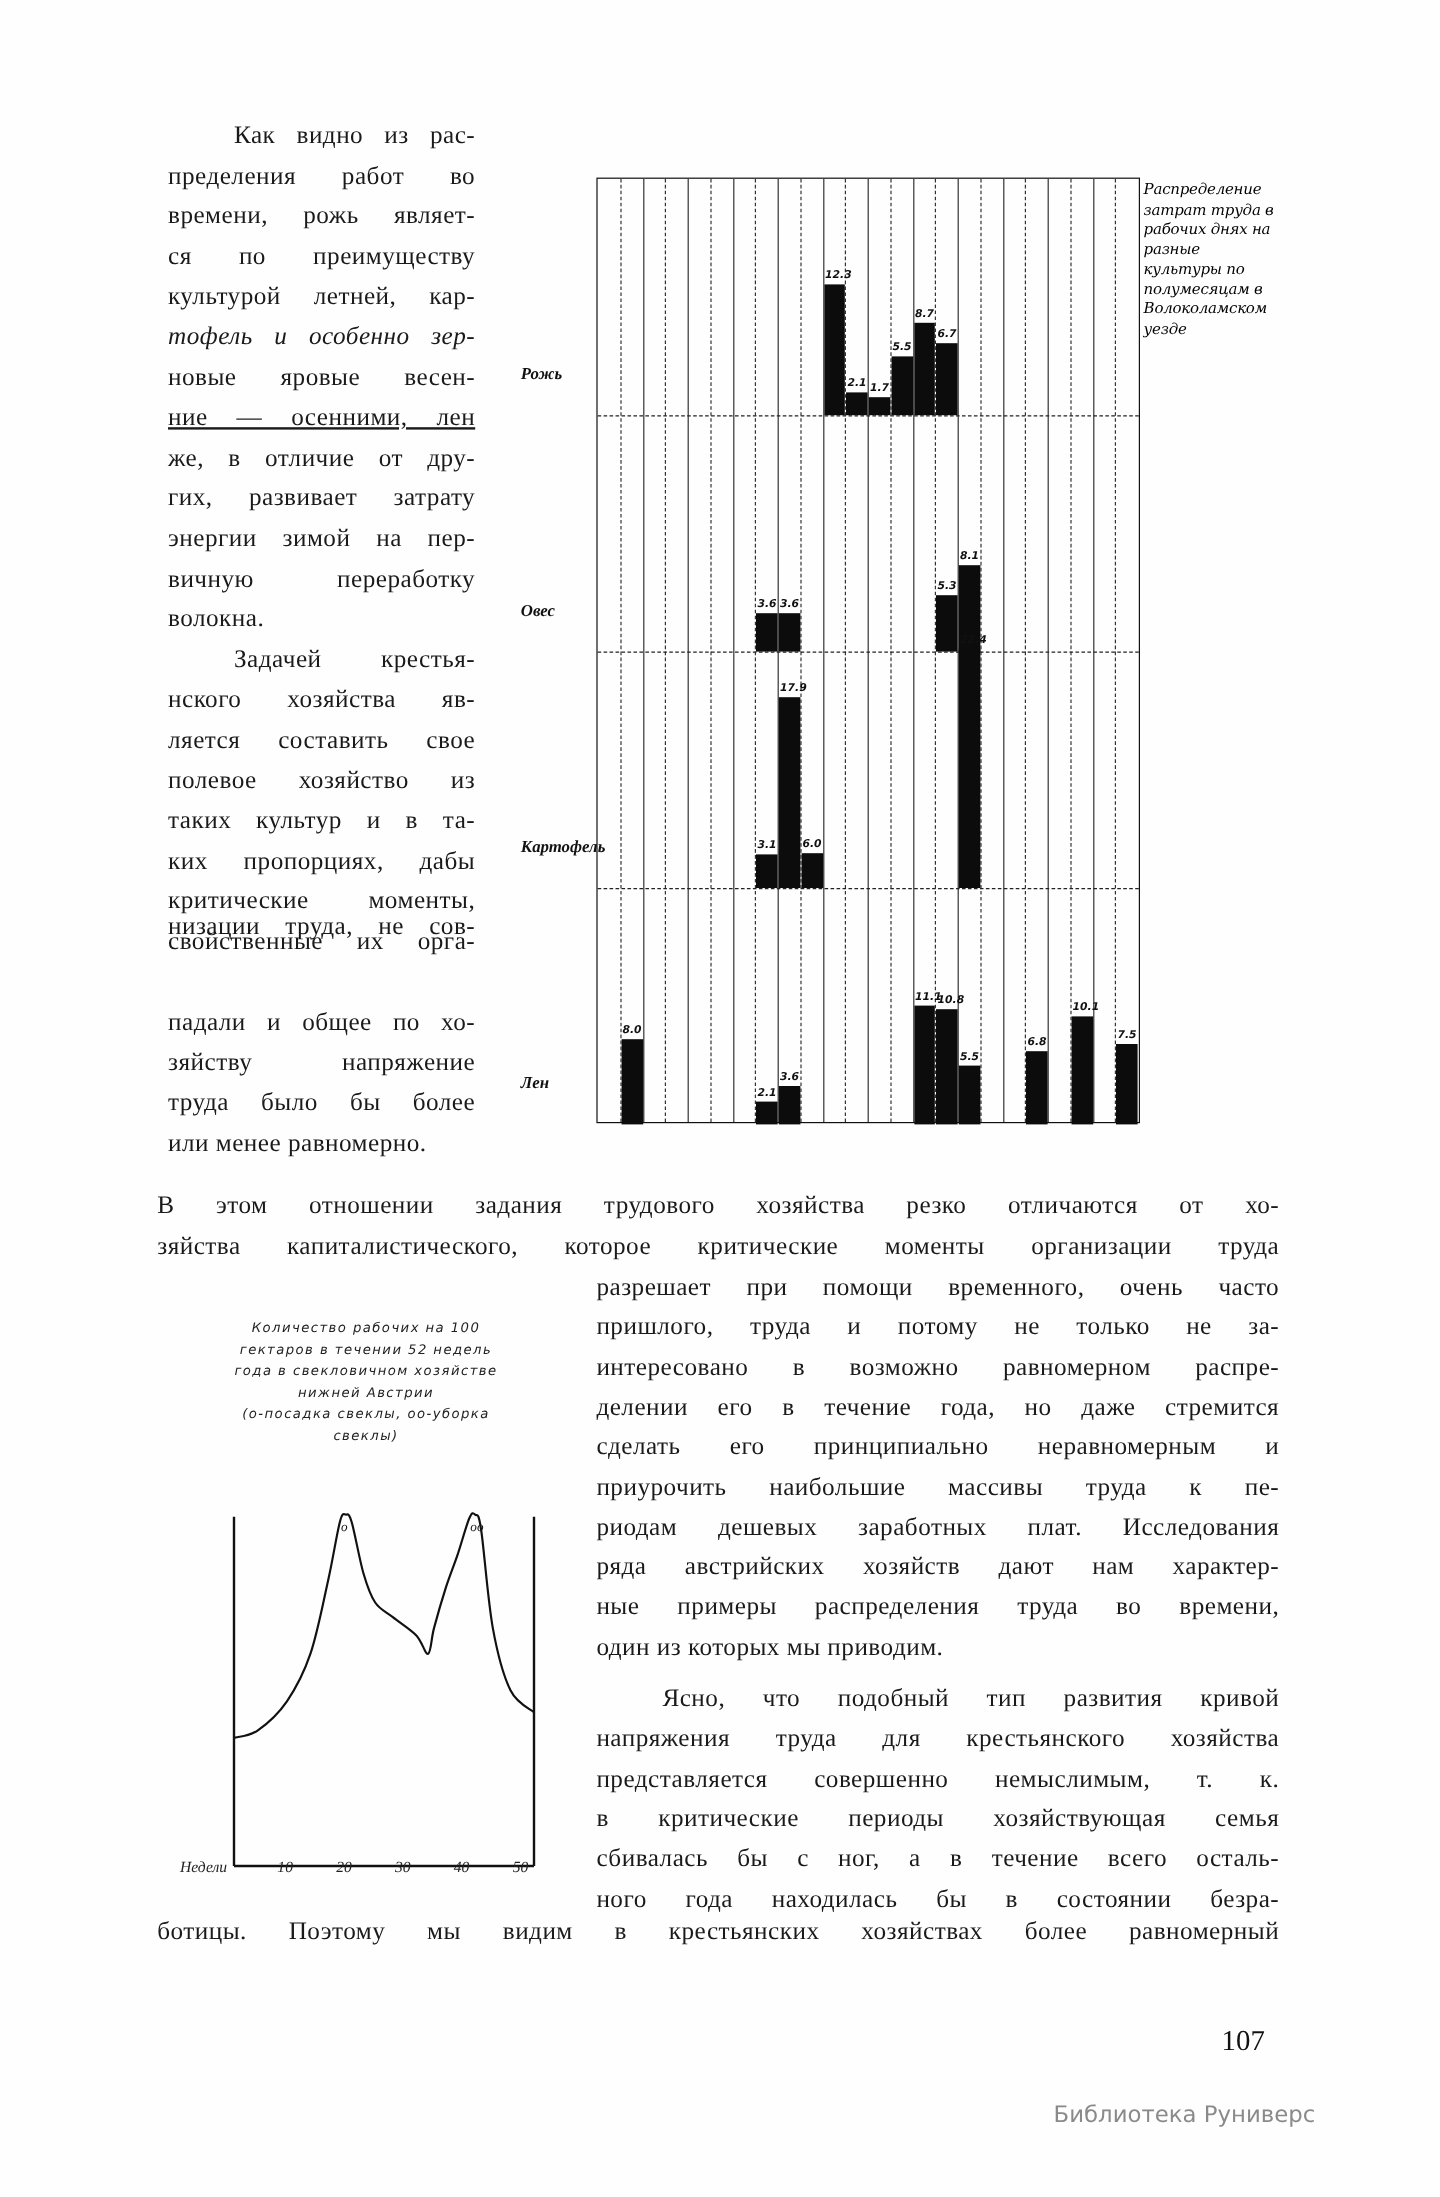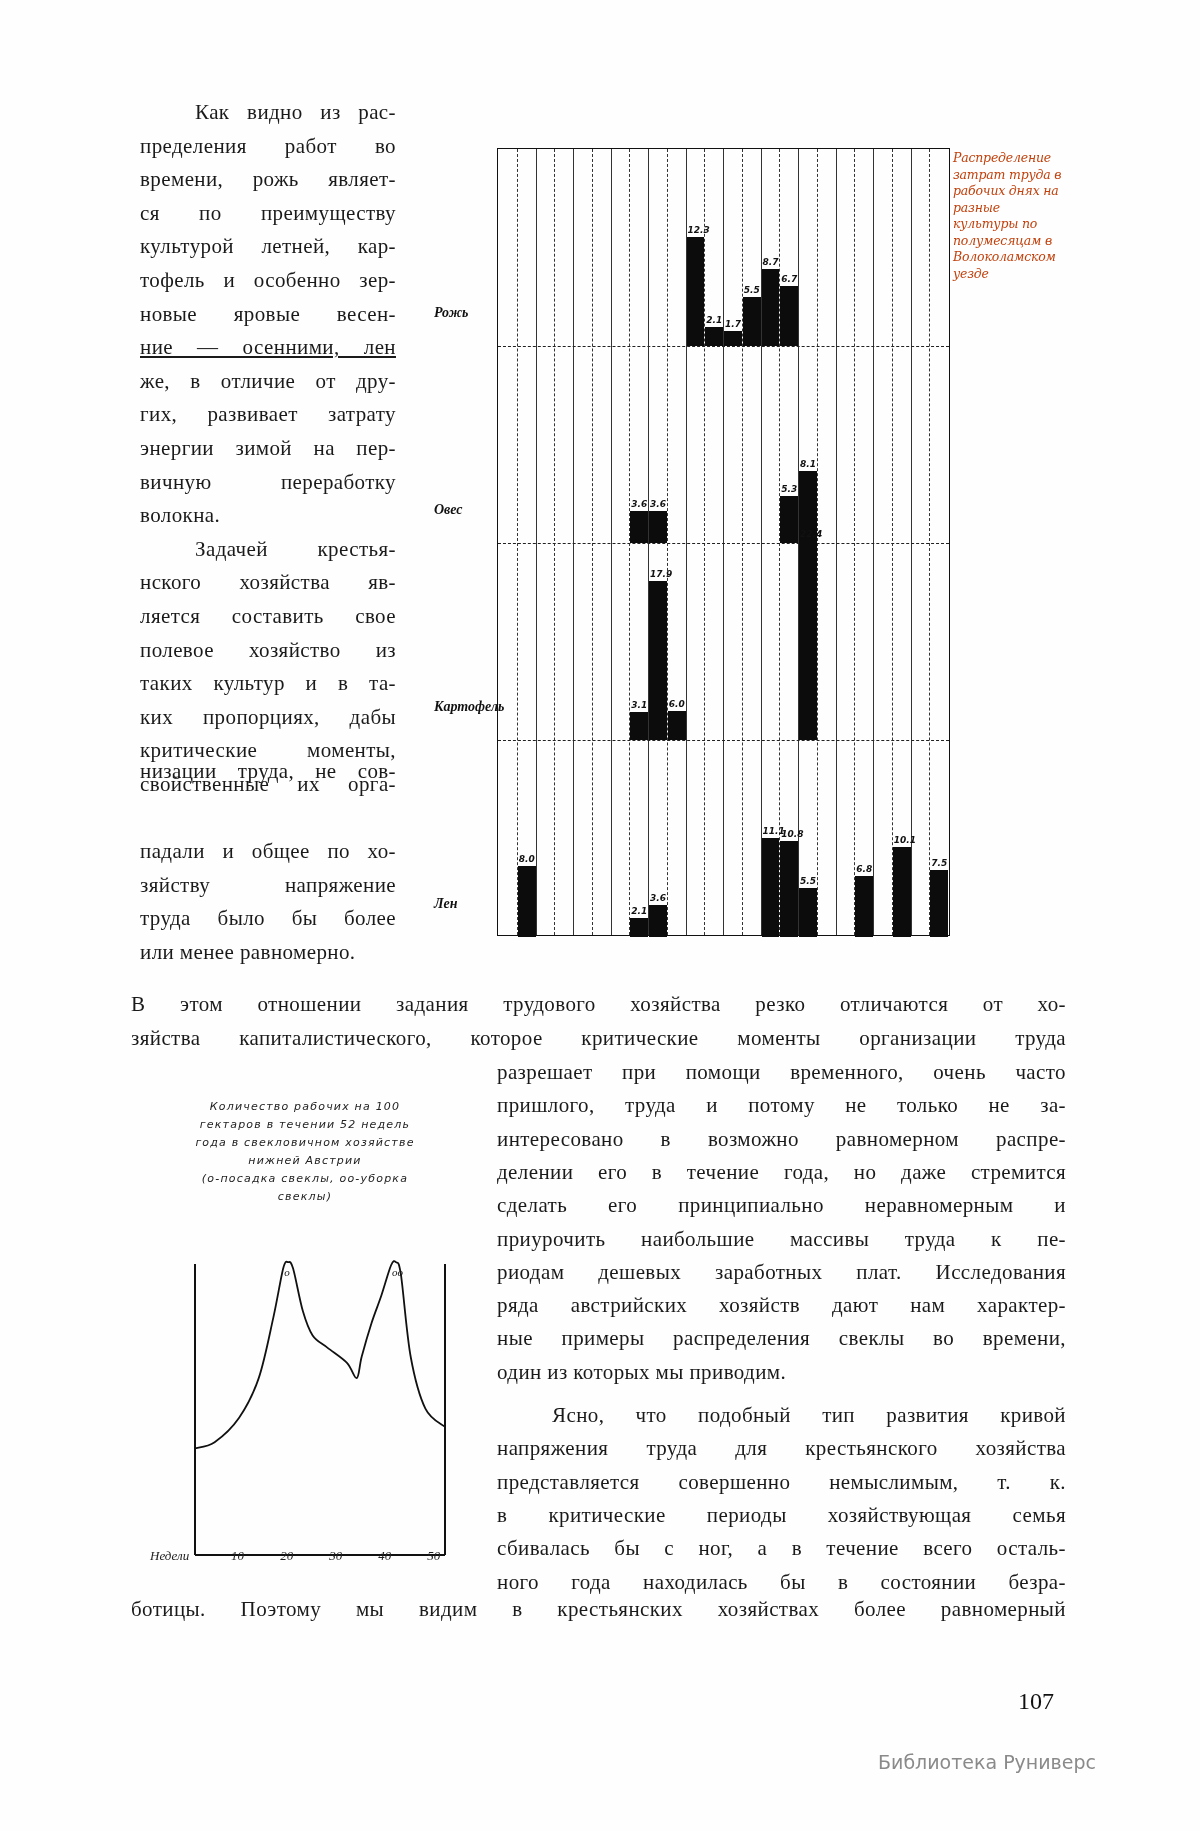--- a/index.html
+++ b/index.html
@@ -9,36 +9,36 @@
   .lcol{left:140px;width:256px;}
   .full{left:131px;width:935px;}
   .rcol{left:497px;width:569px;}
   
   #barchart{position:absolute;left:497px;top:148px;width:453px;height:788px;border:1.5px solid #111;box-sizing:border-box;}
   .vgrid{position:absolute;top:0;bottom:0;width:0;border-left:1px dashed #333;}
   .hsep{position:absolute;left:0;right:0;height:0;border-top:1.5px dashed #222;}
   .bar{position:absolute;background:#0c0c0c;}
   .blabel{position:absolute;font-size:9px;font-style:italic;font-weight:bold;color:#111;font-family:"DejaVu Sans",sans-serif;white-space:nowrap;}
   .rowlabel{position:absolute;font-size:14px;font-style:italic;font-weight:bold;color:#111;}
-  .hand{position:absolute;font-style:italic;font-size:13px;line-height:16.5px;color:#c2410c;font-family:"DejaVu Serif",serif;}
+  .hand{position:absolute;font-style:italic;font-size:13px;line-height:16.5px;color:#000000;font-family:"DejaVu Serif",serif;}
   .capline{position:absolute;font-family:"DejaVu Sans",sans-serif;font-style:italic;font-size:11px;color:#222;letter-spacing:1.2px;white-space:nowrap;text-align:center;}
   .xtick{position:absolute;font-size:13px;font-style:italic;color:#222;}
   #pagenum{position:absolute;left:1018px;top:1688px;font-size:24px;color:#111;}
   #watermark{position:absolute;left:878px;top:1751px;font-family:"DejaVu Sans",sans-serif;font-size:19px;color:#8a8a8a;}
 </style>
 </head>
 <body>
 
 <div id="left-col">
     <div class="line lcol just" style="top: 100px; padding-left: 55px; box-sizing: border-box;">Как видно из рас-</div>
     <div class="line lcol just" style="top: 133.6px;">пределения работ во</div>
     <div class="line lcol just" style="top: 167.2px;">времени, рожь являет-</div>
     <div class="line lcol just" style="top: 200.8px;">ся по преимуществу</div>
     <div class="line lcol just" style="top: 234.4px;">культурой летней, кар-</div>
-    <div class="line lcol just" style="top: 268px;">тофель и особенно зер-</div>
+    <div class="line lcol just" style="top: 268px; font-style: italic;">тофель и особенно зер-</div>
     <div class="line lcol just" style="top: 301.6px;">новые яровые весен-</div>
     <div class="line lcol just" style="top: 335.2px; text-decoration: underline;">ние — осенними, лен</div>
     <div class="line lcol just" style="top: 368.8px;">же, в отличие от дру-</div>
     <div class="line lcol just" style="top: 402.4px;">гих, развивает затрату</div>
     <div class="line lcol just" style="top: 436px;">энергии зимой на пер-</div>
     <div class="line lcol just" style="top: 469.6px;">вичную переработку</div>
     <div class="line lcol" style="top: 503.2px;">волокна.</div>
     <div class="line lcol just" style="top: 536.8px; padding-left: 55px; box-sizing: border-box;">Задачей крестья-</div>
     <div class="line lcol just" style="top: 570.4px;">нского хозяйства яв-</div>
     <div class="line lcol just" style="top: 604px;">ляется составить свое</div>
@@ -170,21 +170,21 @@
 
 <div id="right-col">
     <div class="line rcol just" style="top: 1060px;">разрешает при помощи временного, очень часто</div>
     <div class="line rcol just" style="top: 1093.3px;">пришлого, труда и потому не только не за-</div>
     <div class="line rcol just" style="top: 1126.6px;">интересовано в возможно равномерном распре-</div>
     <div class="line rcol just" style="top: 1159.9px;">делении его в течение года, но даже стремится</div>
     <div class="line rcol just" style="top: 1193.2px;">сделать его принципиально неравномерным и</div>
     <div class="line rcol just" style="top: 1226.5px;">приурочить наибольшие массивы труда к пе-</div>
     <div class="line rcol just" style="top: 1259.8px;">риодам дешевых заработных плат. Исследования</div>
     <div class="line rcol just" style="top: 1293.1px;">ряда австрийских хозяйств дают нам характер-</div>
-    <div class="line rcol just" style="top: 1326.4px;">ные примеры распределения свеклы во времени,</div>
+    <div class="line rcol just" style="top: 1326.4px;">ные примеры распределения труда во времени,</div>
     <div class="line rcol" style="top: 1359.7px;">один из которых мы приводим.</div>
     <div class="line rcol just" style="top: 1403px; padding-left: 55px; box-sizing: border-box;">Ясно, что подобный тип развития кривой</div>
     <div class="line rcol just" style="top: 1436.3px;">напряжения труда для крестьянского хозяйства</div>
     <div class="line rcol just" style="top: 1469.6px;">представляется совершенно немыслимым, т. к.</div>
     <div class="line rcol just" style="top: 1502.9px;">в критические периоды хозяйствующая семья</div>
     <div class="line rcol just" style="top: 1536.2px;">сбивалась бы с ног, а в течение всего осталь-</div>
     <div class="line rcol just" style="top: 1569.5px;">ного года находилась бы в состоянии безра-</div>
   </div>
 
 <div id="full-bottom">

